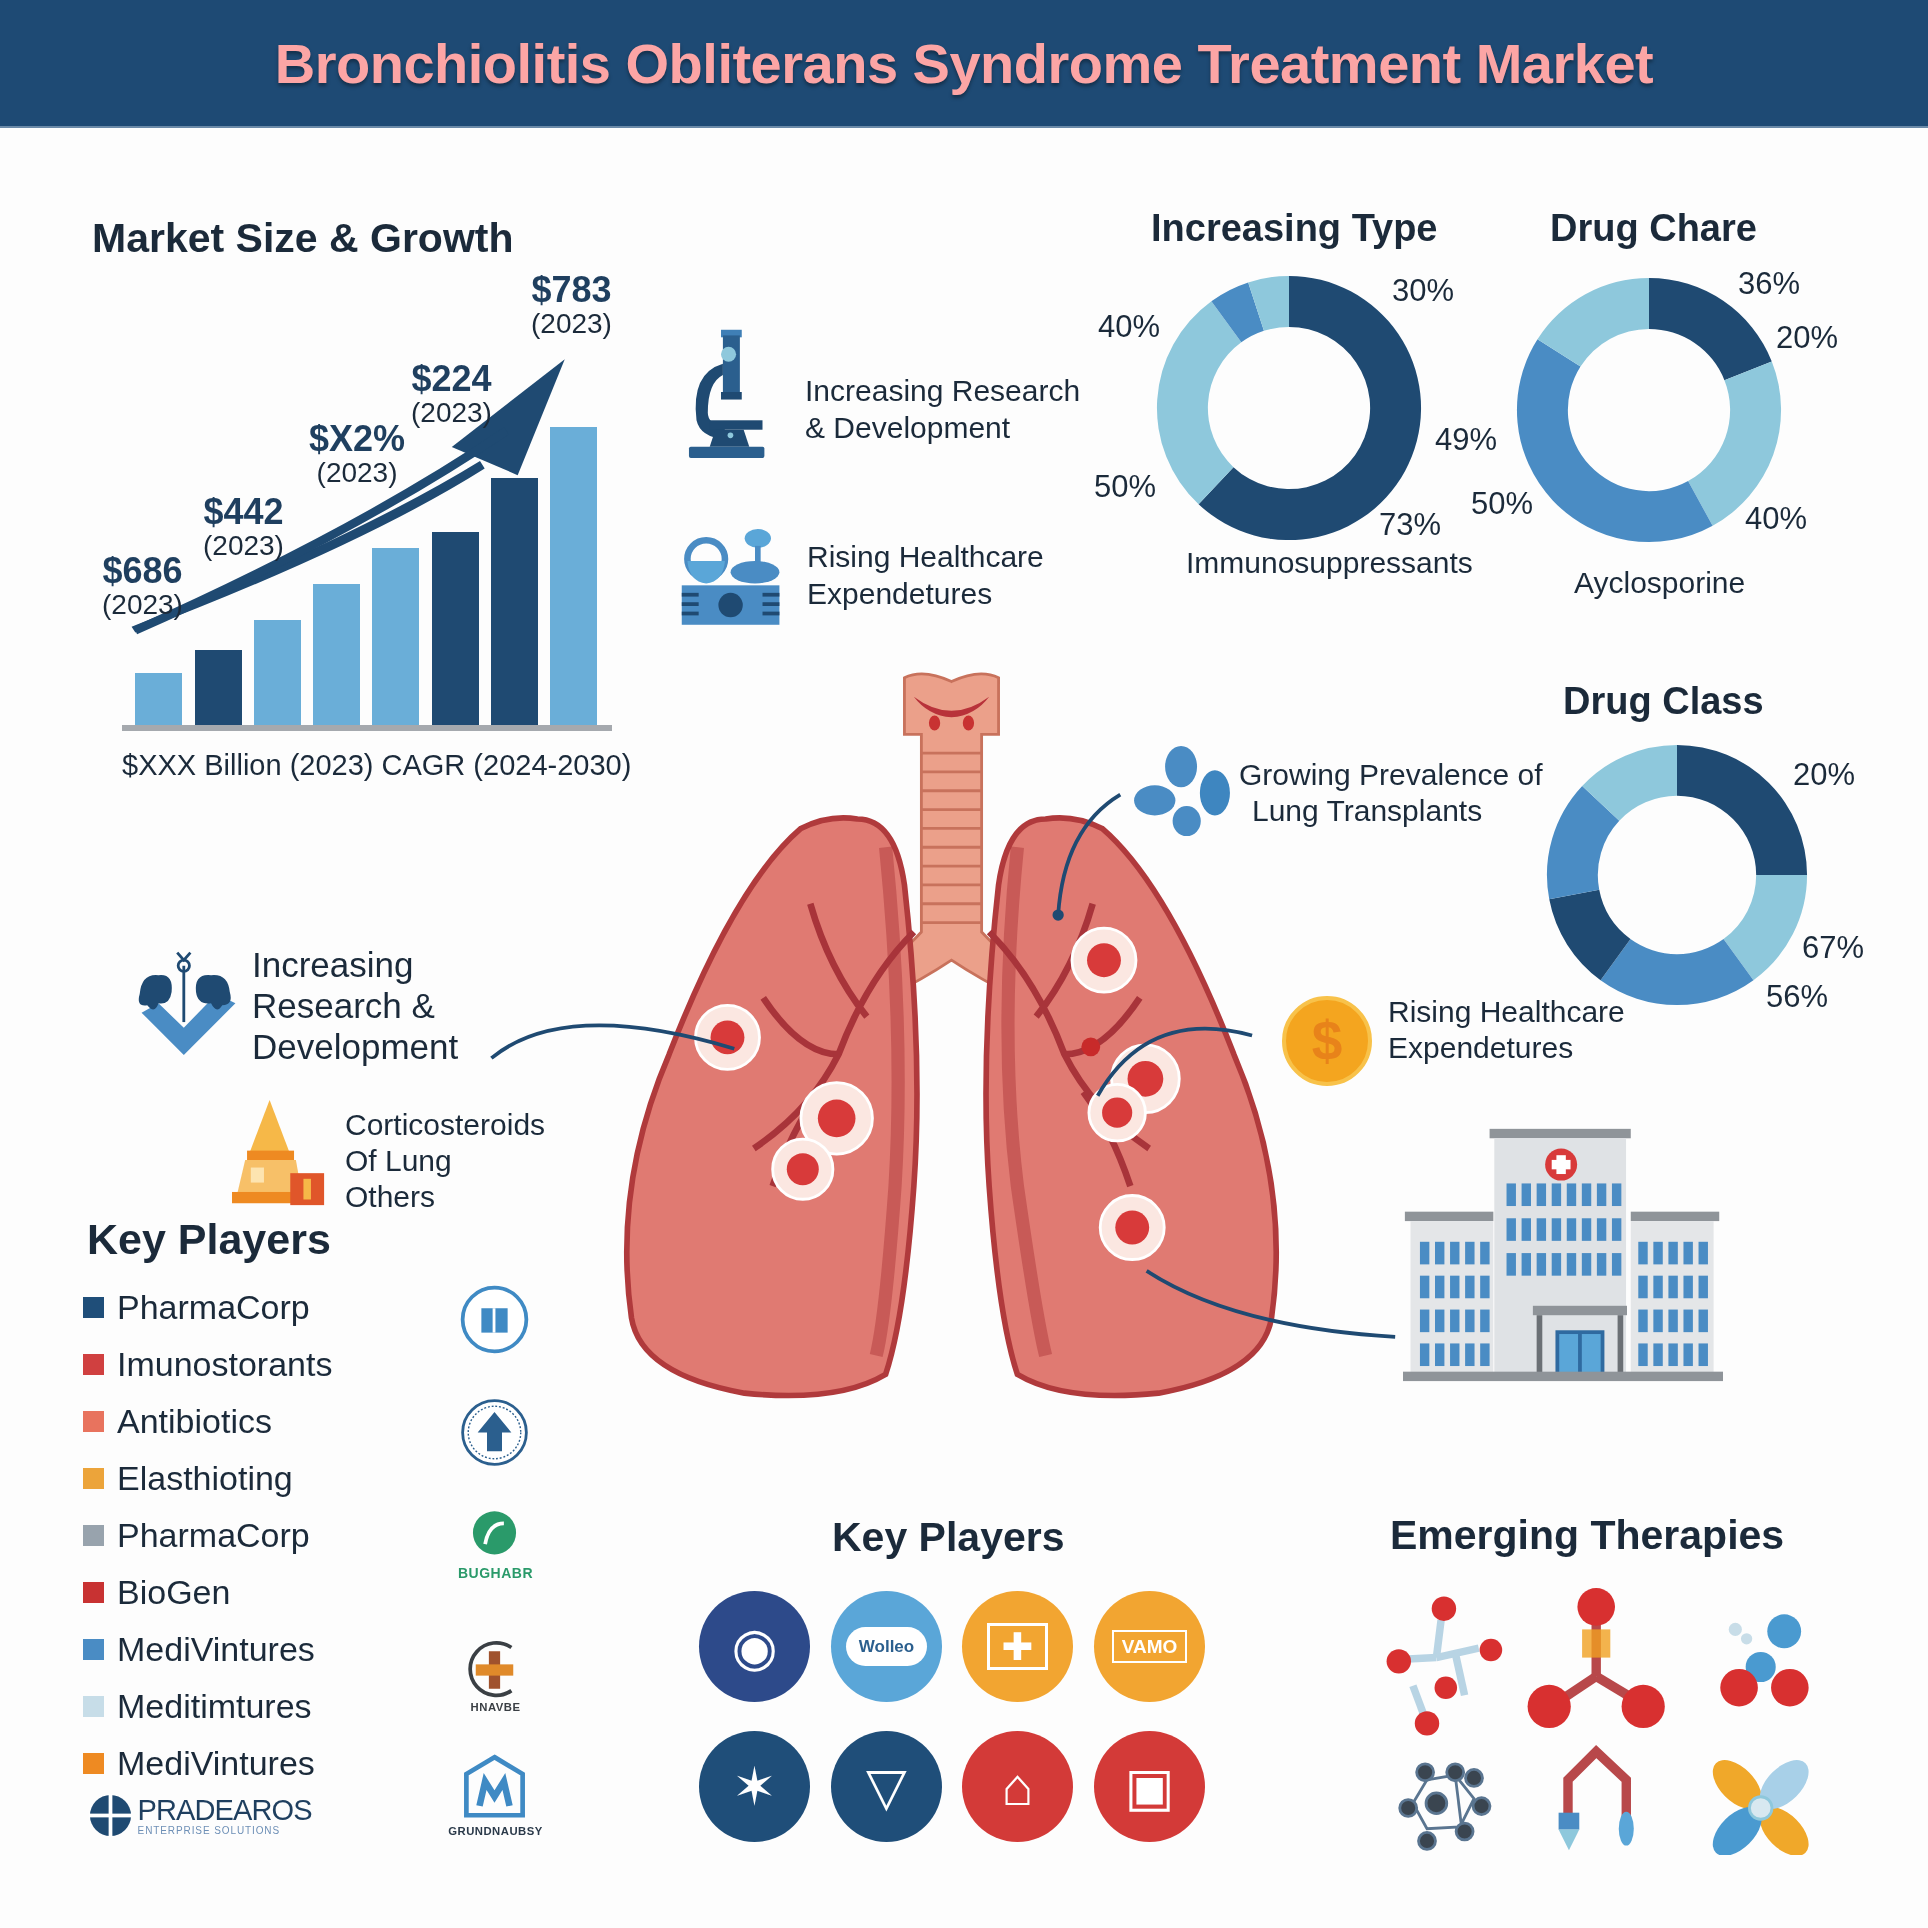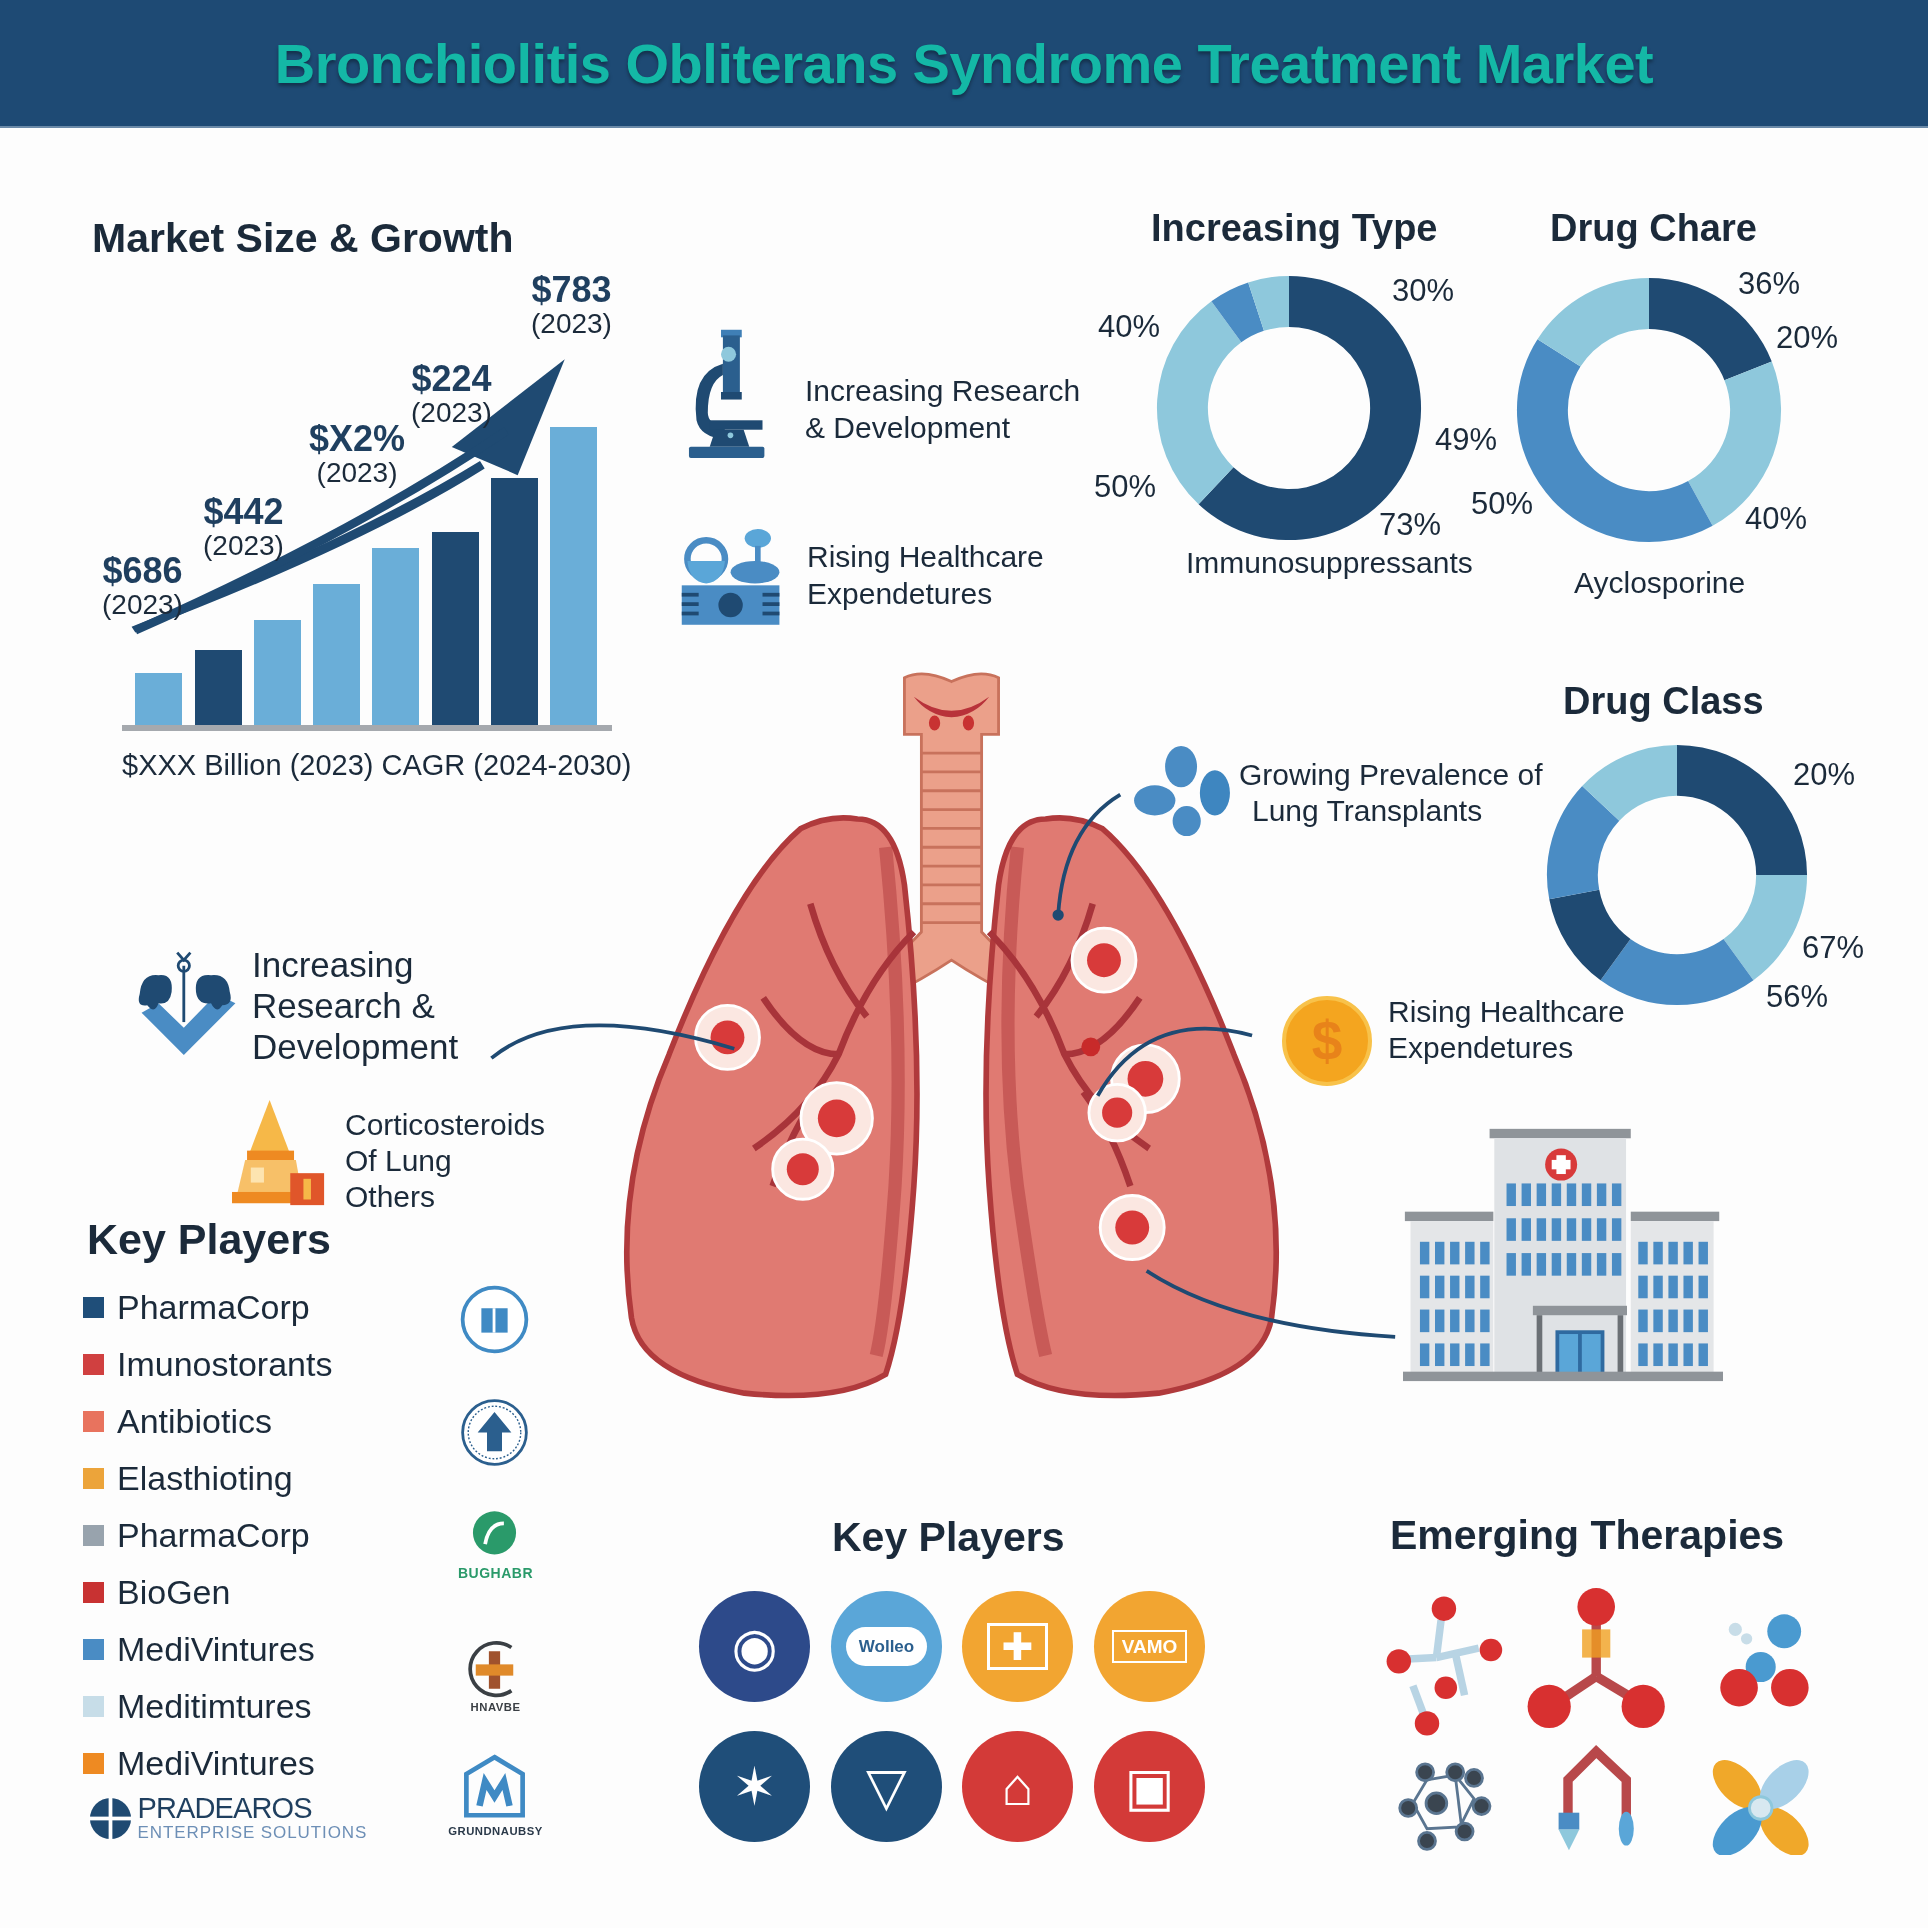--- a/index.html
+++ b/index.html
@@ -4,21 +4,21 @@
 <style>
   * { box-sizing: border-box; margin: 0; padding: 0; }
   html, body { width: 1928px; height: 1928px; background: #fdfdfd; overflow: hidden; }
   body { position: relative; font-family: "Liberation Sans", "DejaVu Sans", sans-serif; color: #1b2a3a; }
 
   .header {
     position: absolute; left: 0; top: 0; width: 1928px; height: 128px;
     background: #1e4a74; display: flex; align-items: center; justify-content: center;
     border-bottom: 2.8px solid #6b8aa8;
   }
-  .header h1 { color: #14b8a6; font-size: 56px; font-weight: 700; letter-spacing: -0.5px; text-shadow: 0 2.8px 3.8px rgba(0,0,0,0.35); }
+  .header h1 { color: #fca5a5; font-size: 56px; font-weight: 700; letter-spacing: -0.5px; text-shadow: 0 2.8px 3.8px rgba(0,0,0,0.35); }
 
   .abs { position: absolute; }
   .section-title { font-weight: 700; color: #1b2a3a; }
 
   
   .ms-title { left: 92px; top: 215px; font-size: 41px; }
   .bar-area { left: 122px; top: 414px; width: 490px; height: 311px; }
   .bar { position: absolute; bottom: 0; width: 47px; }
   .axis-line { position: absolute; left: 0; bottom: -5.6px; width: 490px; height: 5.6px; background: #a5a9ae; }
   .growth-arrow { left: 122px; top: 348px; width: 490px; height: 339px; pointer-events: none; }
@@ -39,21 +39,21 @@
   .callout-text { font-size: 30px; line-height: 1.2; color: #1b2a3a; }
   .callout-big { font-size: 35px; line-height: 1.17; color: #1b2a3a; }
 
   
   .kp-title { left: 87px; top: 1215px; font-size: 43px; }
   .kp-list { left: 83px; top: 1279px; }
   .kp-item { display: flex; align-items: center; height: 57px; font-size: 34px; color: #1b2a3a; }
   .kp-swatch { width: 21px; height: 21px; margin-right: 13px; flex: none; }
   .kp-brand { left: 89px; top: 1794px; display: flex; align-items: center; }
   .kp-brand .name { font-size: 29px; color: #1f3f5f; letter-spacing: -0.9px; line-height: 1; }
-  .kp-brand .sub { font-size: 17px; color: #6d8fb6; letter-spacing: 0.9px; }
+  .kp-brand .sub { font-size: 10px; color: #6d8fb6; letter-spacing: 0.9px; }
 
   .logo-col { left: 457px; }
   .logo-cap { font-size: 11.3px; text-align: center; font-weight: 700; letter-spacing: 0.5px; }
 
   
   .kp2-title { left: 832px; top: 1514px; font-size: 41px; }
   .circle { position: absolute; width: 111px; height: 111px; border-radius: 50%; display: flex; align-items: center; justify-content: center; }
 
   .et-title { left: 1390px; top: 1512px; font-size: 41px; }
 </style>

